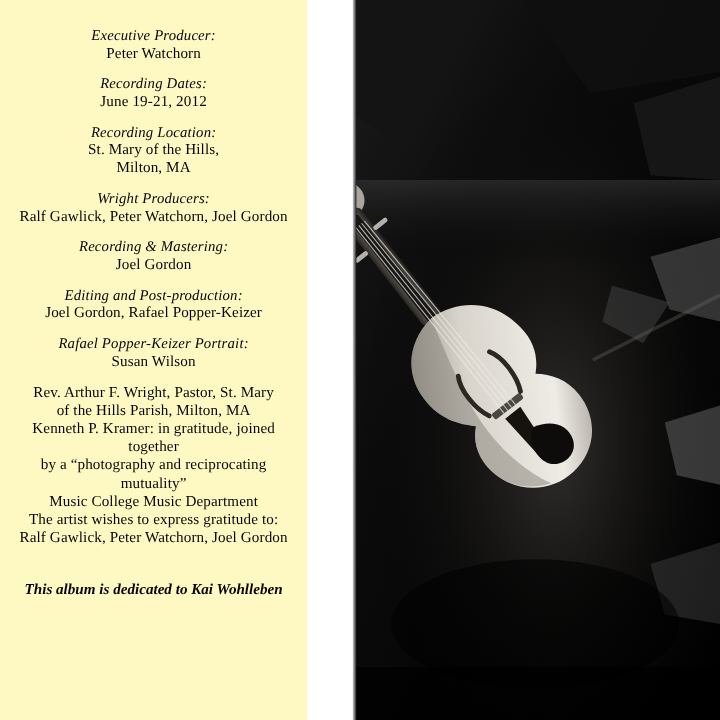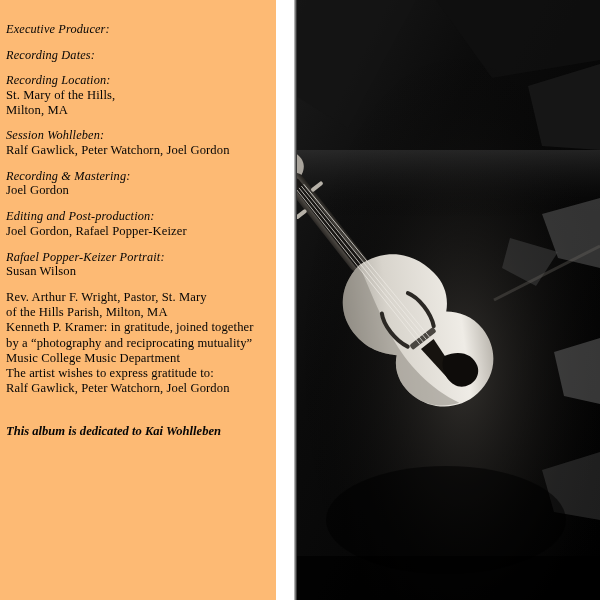--- a/index.html
+++ b/index.html
@@ -13,24 +13,25 @@
     height: 600px;
     overflow: hidden;
     background: #ffffff;
     font-family: "Liberation Serif", serif;
   }
   
   .credits {
     position: absolute;
     left: 0;
     top: 0;
-    width: 276px;
-    height: 600px;
-    background: #fdba74;
+    width: 256px;
+    height: 600px;
+    background: #fef9c3;
     color: #050505;
+    text-align: center;
     padding: 22px 6px 0 6px;
     box-sizing: border-box;
   }
   .block {
     margin: 0 0 11px 0;
   }
   .block .hdr {
     font-style: italic;
     font-size: 12.3px;
     line-height: 14.6px;
@@ -80,34 +81,36 @@
 </style>
 </head>
 <body>
 
 <div id="page">
 
   <div class="credits">
 
     <div class="block">
       <div class="hdr">Executive Producer:</div>
+      <div class="val">Peter Watchorn</div>
     </div>
 
     <div class="block">
       <div class="hdr">Recording Dates:</div>
+      <div class="val">June 19-21, 2012</div>
     </div>
 
     <div class="block">
       <div class="hdr">Recording Location:</div>
       <div class="val">St. Mary of the Hills,</div>
       <div class="val">Milton, MA</div>
     </div>
 
     <div class="block">
-      <div class="hdr">Session Wohlleben:</div>
+      <div class="hdr">Wright Producers:</div>
       <div class="val">Ralf Gawlick, Peter Watchorn, Joel Gordon</div>
     </div>
 
     <div class="block">
       <div class="hdr">Recording &amp; Mastering:</div>
       <div class="val">Joel Gordon</div>
     </div>
 
     <div class="block">
       <div class="hdr">Editing and Post-production:</div>

